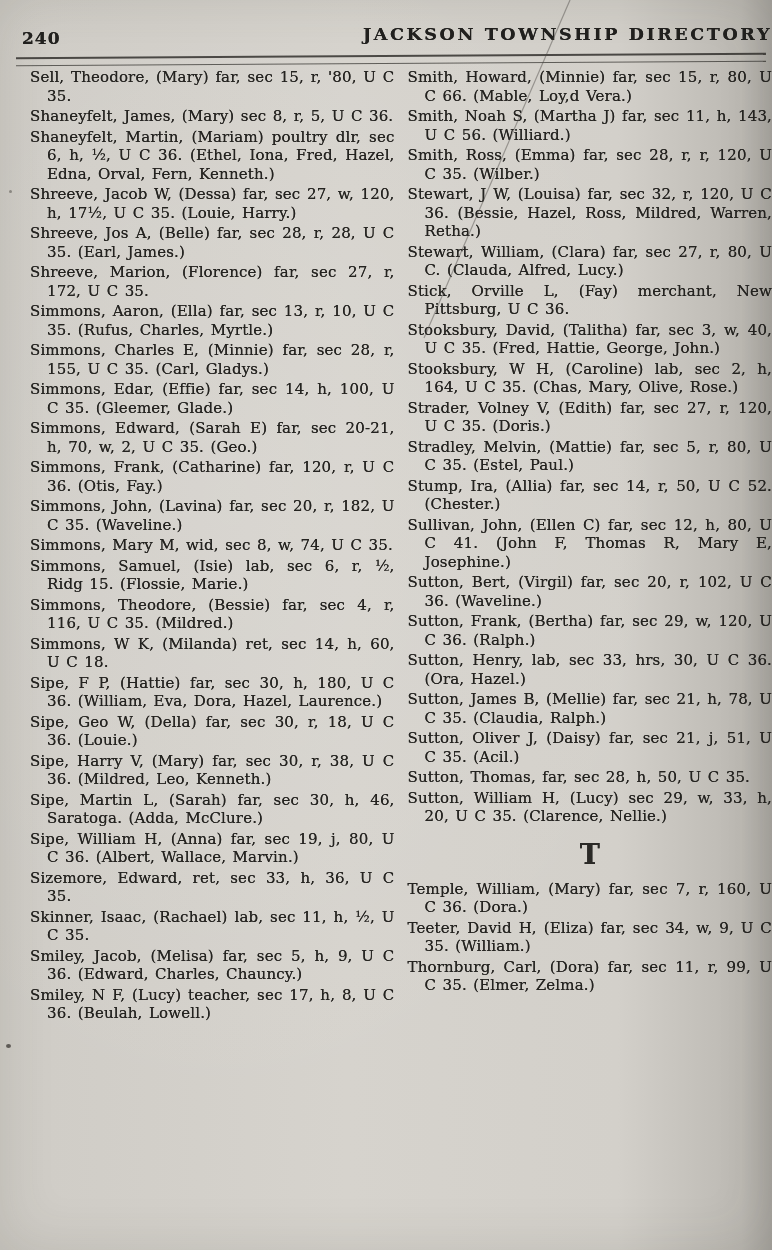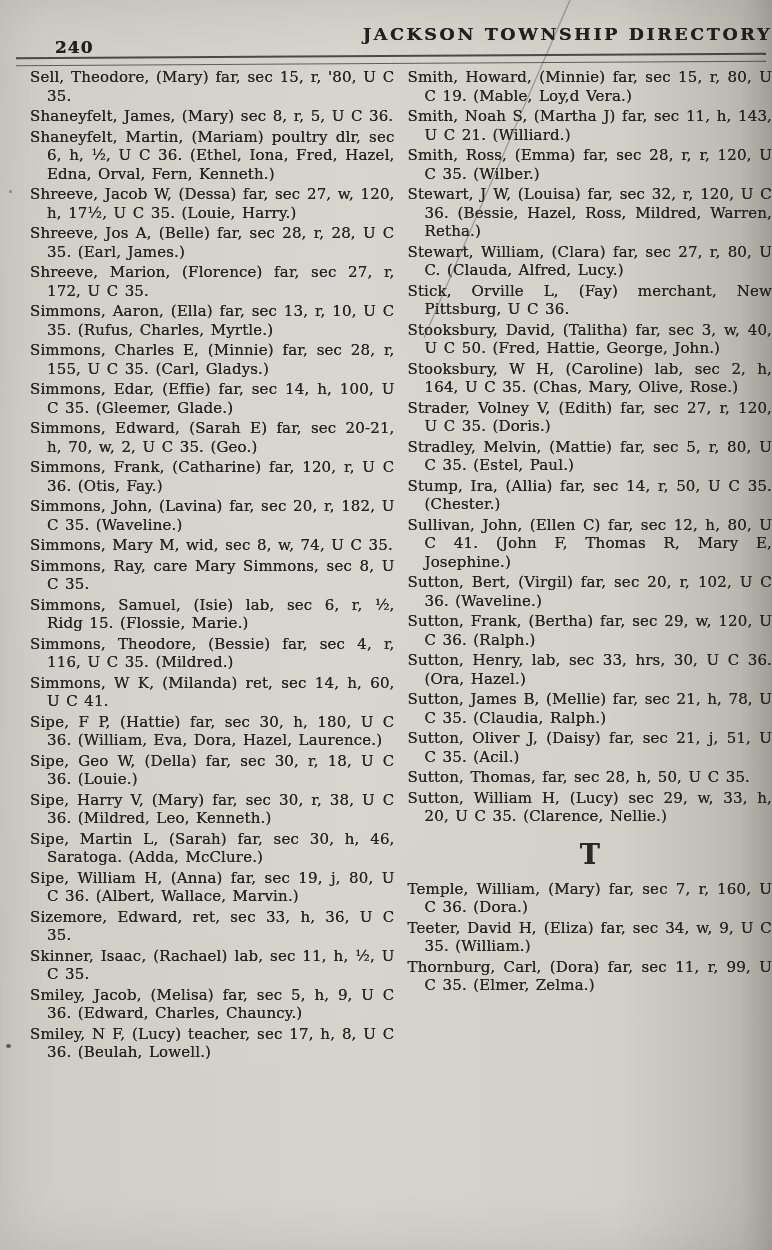--- a/index.html
+++ b/index.html
@@ -15,24 +15,23 @@
     background:
       radial-gradient(ellipse at 30% 40%, rgba(255,255,255,0.10), rgba(0,0,0,0) 60%),
       linear-gradient(90deg,#cfccc6 0%, #d6d3cd 45%, #d3d0ca 80%, #bcb9b3 96%, #a9a6a1 100%);
     box-shadow: inset 0 0 55px rgba(60,55,45,0.14);
     color:#21201e;
   }
   .header{
     position:absolute; top:24px; left:0; width:772px; height:30px;
   }
   .page-number{
-    position:absolute; left:22px; top:13px;
+    position:absolute; left:22px; top:4px;
     font-size:17px; font-weight:bold; letter-spacing:1px;
     text-shadow:0 0 .6px rgba(25,25,25,.9);
-    margin-left:33px;
   }
   .page-title{
     margin:0; text-align:right;
     font-size:17.5px; font-weight:bold; letter-spacing:2.6px;
     text-shadow:0 0 .6px rgba(25,25,25,.9);
   }
   .header-rule{
     position:absolute; top:55px; left:16px; width:750px; height:6px;
     border-top:2.5px solid rgba(45,43,40,.82);
     border-bottom:1.3px solid rgba(45,43,40,.70);
@@ -91,46 +90,45 @@
         <p class="entry">Shreeve, Jacob W, (Dessa) far, sec 27, w, 120, h, 17½, U C 35. (Louie, Harry.)</p>
         <p class="entry">Shreeve, Jos A, (Belle) far, sec 28, r, 28, U C 35. (Earl, James.)</p>
         <p class="entry">Shreeve, Marion, (Florence) far, sec 27, r, 172, U C 35.</p>
         <p class="entry">Simmons, Aaron, (Ella) far, sec 13, r, 10, U C 35. (Rufus, Charles, Myrtle.)</p>
         <p class="entry">Simmons, Charles E, (Minnie) far, sec 28, r, 155, U C 35. (Carl, Gladys.)</p>
         <p class="entry">Simmons, Edar, (Effie) far, sec 14, h, 100, U C 35. (Gleemer, Glade.)</p>
         <p class="entry">Simmons, Edward, (Sarah E) far, sec 20-21, h, 70, w, 2, U C 35. (Geo.)</p>
         <p class="entry">Simmons, Frank, (Catharine) far, 120, r, U C 36. (Otis, Fay.)</p>
         <p class="entry">Simmons, John, (Lavina) far, sec 20, r, 182, U C 35. (Waveline.)</p>
         <p class="entry">Simmons, Mary M, wid, sec 8, w, 74, U C 35.</p>
-        <p class="entry">Simmons, Ray, care Mary Simmons, sec 8, U C 35.</p>
         <p class="entry">Simmons, Samuel, (Isie) lab, sec 6, r, ½, Ridg 15. (Flossie, Marie.)</p>
         <p class="entry">Simmons, Theodore, (Bessie) far, sec 4, r, 116, U C 35. (Mildred.)</p>
-        <p class="entry">Simmons, W K, (Milanda) ret, sec 14, h, 60, U C 41.</p>
+        <p class="entry">Simmons, W K, (Milanda) ret, sec 14, h, 60, U C 18.</p>
         <p class="entry">Sipe, F P, (Hattie) far, sec 30, h, 180, U C 36. (William, Eva, Dora, Hazel, Laurence.)</p>
         <p class="entry">Sipe, Geo W, (Della) far, sec 30, r, 18, U C 36. (Louie.)</p>
         <p class="entry">Sipe, Harry V, (Mary) far, sec 30, r, 38, U C 36. (Mildred, Leo, Kenneth.)</p>
         <p class="entry">Sipe, Martin L, (Sarah) far, sec 30, h, 46, Saratoga. (Adda, McClure.)</p>
         <p class="entry">Sipe, William H, (Anna) far, sec 19, j, 80, U C 36. (Albert, Wallace, Marvin.)</p>
         <p class="entry">Sizemore, Edward, ret, sec 33, h, 36, U C 35.</p>
         <p class="entry">Skinner, Isaac, (Rachael) lab, sec 11, h, ½, U C 35.</p>
         <p class="entry">Smiley, Jacob, (Melisa) far, sec 5, h, 9, U C 36. (Edward, Charles, Chauncy.)</p>
         <p class="entry">Smiley, N F, (Lucy) teacher, sec 17, h, 8, U C 36. (Beulah, Lowell.)</p>
       </section>
     <section class="col">
-        <p class="entry">Smith, Howard, (Minnie) far, sec 15, r, 80, U C 19. (Mable, Loy,d Vera.)</p>
-        <p class="entry">Smith, Noah S, (Martha J) far, sec 11, h, 143, U C 21. (Williard.)</p>
+        <p class="entry">Smith, Howard, (Minnie) far, sec 15, r, 80, U C 66. (Mable, Loy,d Vera.)</p>
+        <p class="entry">Smith, Noah S, (Martha J) far, sec 11, h, 143, U C 56. (Williard.)</p>
         <p class="entry">Smith, Ross, (Emma) far, sec 28, r, r, 120, U C 35. (Wilber.)</p>
         <p class="entry">Stewart, J W, (Louisa) far, sec 32, r, 120, U C 36. (Bessie, Hazel, Ross, Mildred, Warren, Retha.)</p>
         <p class="entry">Stewart, William, (Clara) far, sec 27, r, 80, U C. (Clauda, Alfred, Lucy.)</p>
         <p class="entry">Stick, Orville L, (Fay) merchant, New Pittsburg, U C 36.</p>
-        <p class="entry">Stooksbury, David, (Talitha) far, sec 3, w, 40, U C 50. (Fred, Hattie, George, John.)</p>
+        <p class="entry">Stooksbury, David, (Talitha) far, sec 3, w, 40, U C 35. (Fred, Hattie, George, John.)</p>
         <p class="entry">Stooksbury, W H, (Caroline) lab, sec 2, h, 164, U C 35. (Chas, Mary, Olive, Rose.)</p>
         <p class="entry">Strader, Volney V, (Edith) far, sec 27, r, 120, U C 35. (Doris.)</p>
         <p class="entry">Stradley, Melvin, (Mattie) far, sec 5, r, 80, U C 35. (Estel, Paul.)</p>
-        <p class="entry">Stump, Ira, (Allia) far, sec 14, r, 50, U C 35. (Chester.)</p>
+        <p class="entry">Stump, Ira, (Allia) far, sec 14, r, 50, U C 52. (Chester.)</p>
         <p class="entry">Sullivan, John, (Ellen C) far, sec 12, h, 80, U C 41. (John F, Thomas R, Mary E, Josephine.)</p>
         <p class="entry">Sutton, Bert, (Virgil) far, sec 20, r, 102, U C 36. (Waveline.)</p>
         <p class="entry">Sutton, Frank, (Bertha) far, sec 29, w, 120, U C 36. (Ralph.)</p>
         <p class="entry">Sutton, Henry, lab, sec 33, hrs, 30, U C 36. (Ora, Hazel.)</p>
         <p class="entry">Sutton, James B, (Mellie) far, sec 21, h, 78, U C 35. (Claudia, Ralph.)</p>
         <p class="entry">Sutton, Oliver J, (Daisy) far, sec 21, j, 51, U C 35. (Acil.)</p>
         <p class="entry">Sutton, Thomas, far, sec 28, h, 50, U C 35.</p>
         <p class="entry">Sutton, William H, (Lucy) sec 29, w, 33, h, 20, U C 35. (Clarence, Nellie.)</p>
         <p class="section-letter">T</p>
         <p class="entry">Temple, William, (Mary) far, sec 7, r, 160, U C 36. (Dora.)</p>

